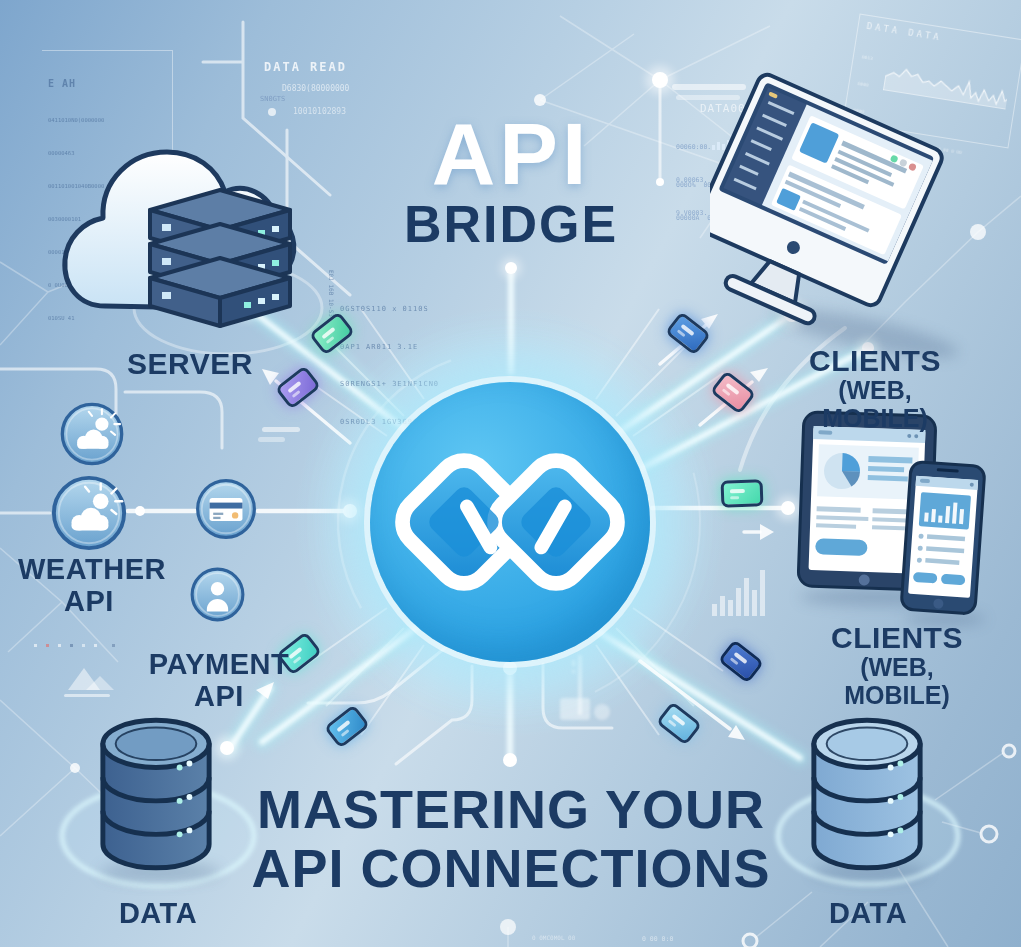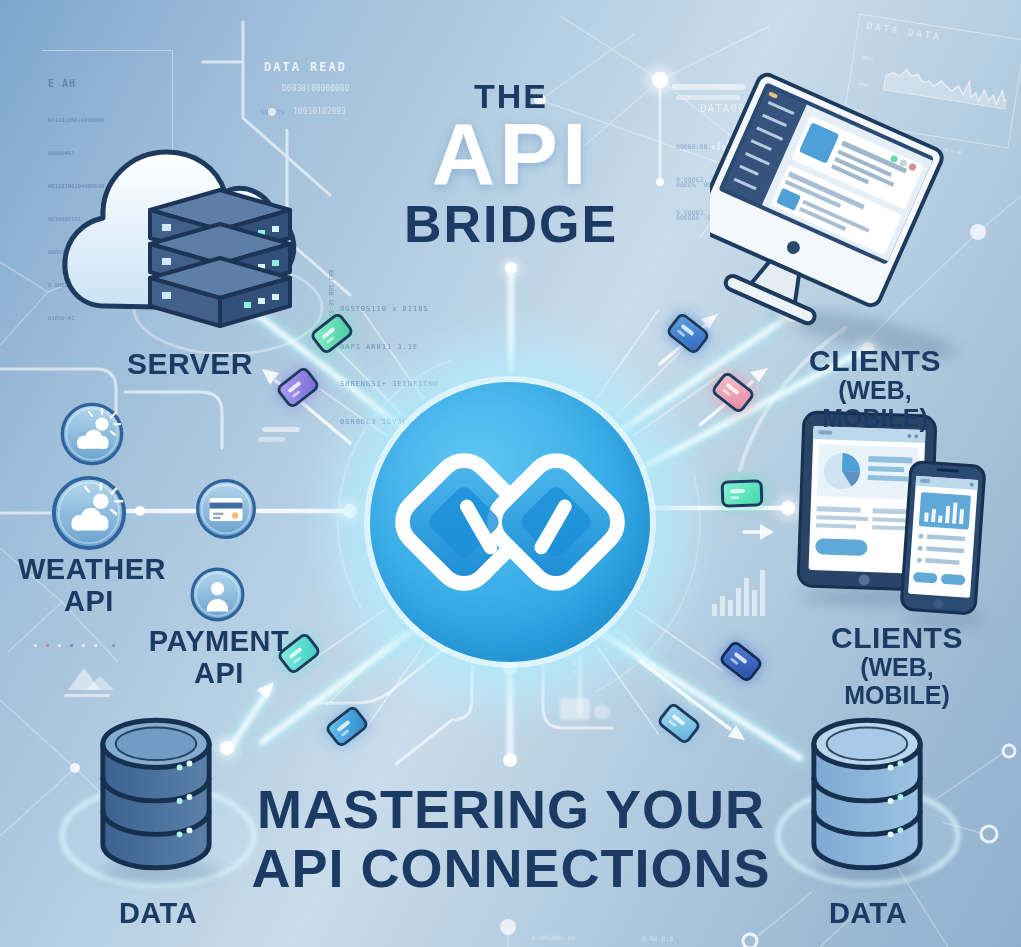--- a/index.html
+++ b/index.html
@@ -162,21 +162,21 @@
     <div>00000463</div>
     <div>001101001040B0000</div>
     <div>0030000101</div>
     <div>000010010003</div>
     <div>0 0U0U0 4BC1003</div>
     <div>010SU 41</div>
   </div>
 
   <div class="ftxt" style="left:264px;top:60px;font-size:12px;font-weight:bold;letter-spacing:2px;color:rgba(255,255,255,.8);">DATA READ</div>
   <div class="ftxt" style="left:282px;top:84px;font-size:8px;color:rgba(255,255,255,.6);">D6830(80000000</div>
-  <div class="ftxt" style="left:260px;top:109px;font-size:7px;color:rgba(120,150,190,.8);">SN0GTS</div>
+  <div class="ftxt" style="left:260px;top:95px;font-size:7px;color:rgba(120,150,190,.8);">SN0GTS</div>
   <div class="ftxt" style="left:293px;top:107px;font-size:8px;color:rgba(255,255,255,.55);">10010102893</div>
   <div style="position:absolute;left:268px;top:108px;width:8px;height:8px;border-radius:50%;background:rgba(255,255,255,.7);"></div>
 
   <div class="ftxt ftxt-dk" style="left:340px;top:278px;font-size:7px;line-height:12.5px;letter-spacing:1px;">
     <div>0GST0S110 x 0110S</div>
     <div>0AP1 AR011 3.1E</div>
     <div>S0RENGS1+ 3E1NF1CN0</div>
     <div>0SR0DL3 1GV3G9S</div>
   </div>
   <div class="ftxt ftxt-dk" style="left:328px;top:270px;font-size:6px;writing-mode:vertical-rl;">E0J 16B 10-S3</div>
@@ -532,38 +532,37 @@
   <div class="chip" style="left:313px;top:320px;transform:rotate(-38deg);background:linear-gradient(135deg,#8deec8,#44cda2);box-shadow:0 0 14px rgba(110,230,185,.8);"></div>
   <div class="chip" style="left:279px;top:374px;transform:rotate(-38deg);background:linear-gradient(135deg,#ab9df2,#7c6ad6);box-shadow:0 0 14px rgba(150,130,230,.8);"></div>
   <div class="chip" style="left:669px;top:320px;transform:rotate(38deg);background:linear-gradient(135deg,#5fa0e4,#2e6abe);box-shadow:0 0 14px rgba(80,140,220,.8);"></div>
   <div class="chip" style="left:714px;top:379px;transform:rotate(38deg);background:linear-gradient(135deg,#f4bcc8,#e78da2);box-shadow:0 0 14px rgba(240,150,170,.85);"></div>
   <div class="chip" style="left:721px;top:480px;width:42px;transform:rotate(-2deg);background:linear-gradient(135deg,#82f2d2,#45d8ac);box-shadow:0 0 14px rgba(90,230,190,.8);"></div>
   <div class="chip" style="left:280px;top:640px;transform:rotate(-38deg);background:linear-gradient(135deg,#7feee0,#3fcfc2);box-shadow:0 0 13px rgba(100,230,215,.7);"></div>
   <div class="chip" style="left:328px;top:713px;transform:rotate(-38deg);background:linear-gradient(135deg,#63c0ee,#2f8ac9);box-shadow:0 0 13px rgba(90,170,230,.7);"></div>
   <div class="chip" style="left:722px;top:648px;transform:rotate(38deg);background:linear-gradient(135deg,#4f7ed4,#2a4fa8);border-color:#0f2b57;box-shadow:0 0 13px rgba(70,110,200,.7);"></div>
   <div class="chip" style="left:660px;top:710px;transform:rotate(38deg);background:linear-gradient(135deg,#a5dcf2,#62b2de);box-shadow:0 0 13px rgba(130,190,230,.7);"></div>
 
-  <div class="lbl" style="left:330px;top:78px;width:362px;font-size:34px;letter-spacing:2px;">THE</div>
   <div class="lbl" style="left:330px;top:106px;width:362px;font-size:88px;letter-spacing:4px;color:#ffffff;text-shadow:0 3px 10px rgba(100,150,200,.5);">API</div>
   <div class="lbl" style="left:330px;top:196px;width:362px;font-size:52px;letter-spacing:2px;">BRIDGE</div>
 
   <div class="lbl" style="left:110px;top:347px;width:160px;font-size:30px;">SERVER</div>
 
   <div class="lbl" style="left:786px;top:344px;width:178px;font-size:30px;">
     <span style="display:block;">CLIENTS</span>
     <span style="display:block;font-size:25px;letter-spacing:0;">(WEB, MOBILE)</span>
   </div>
 
   <div class="lbl" style="left:18px;top:554px;width:142px;font-size:29px;">
     <span style="display:block;">WEATHER</span>
     <span style="display:block;">API</span>
   </div>
 
   <div class="lbl" style="left:148px;top:626px;width:142px;font-size:29px;">
-    <span style="display:block;">PAYMENT</span>
+    <span style="display:block;margin-top:23px;">PAYMENT</span>
     <span style="display:block;">API</span>
   </div>
 
   <div class="lbl" style="left:806px;top:621px;width:182px;font-size:30px;">
     <span style="display:block;">CLIENTS</span>
     <span style="display:block;font-size:25px;letter-spacing:0;">(WEB, MOBILE)</span>
   </div>
 
   <div class="lbl" style="left:108px;top:898px;width:100px;font-size:29px;">DATA</div>
   <div class="lbl" style="left:818px;top:898px;width:100px;font-size:29px;">DATA</div>

